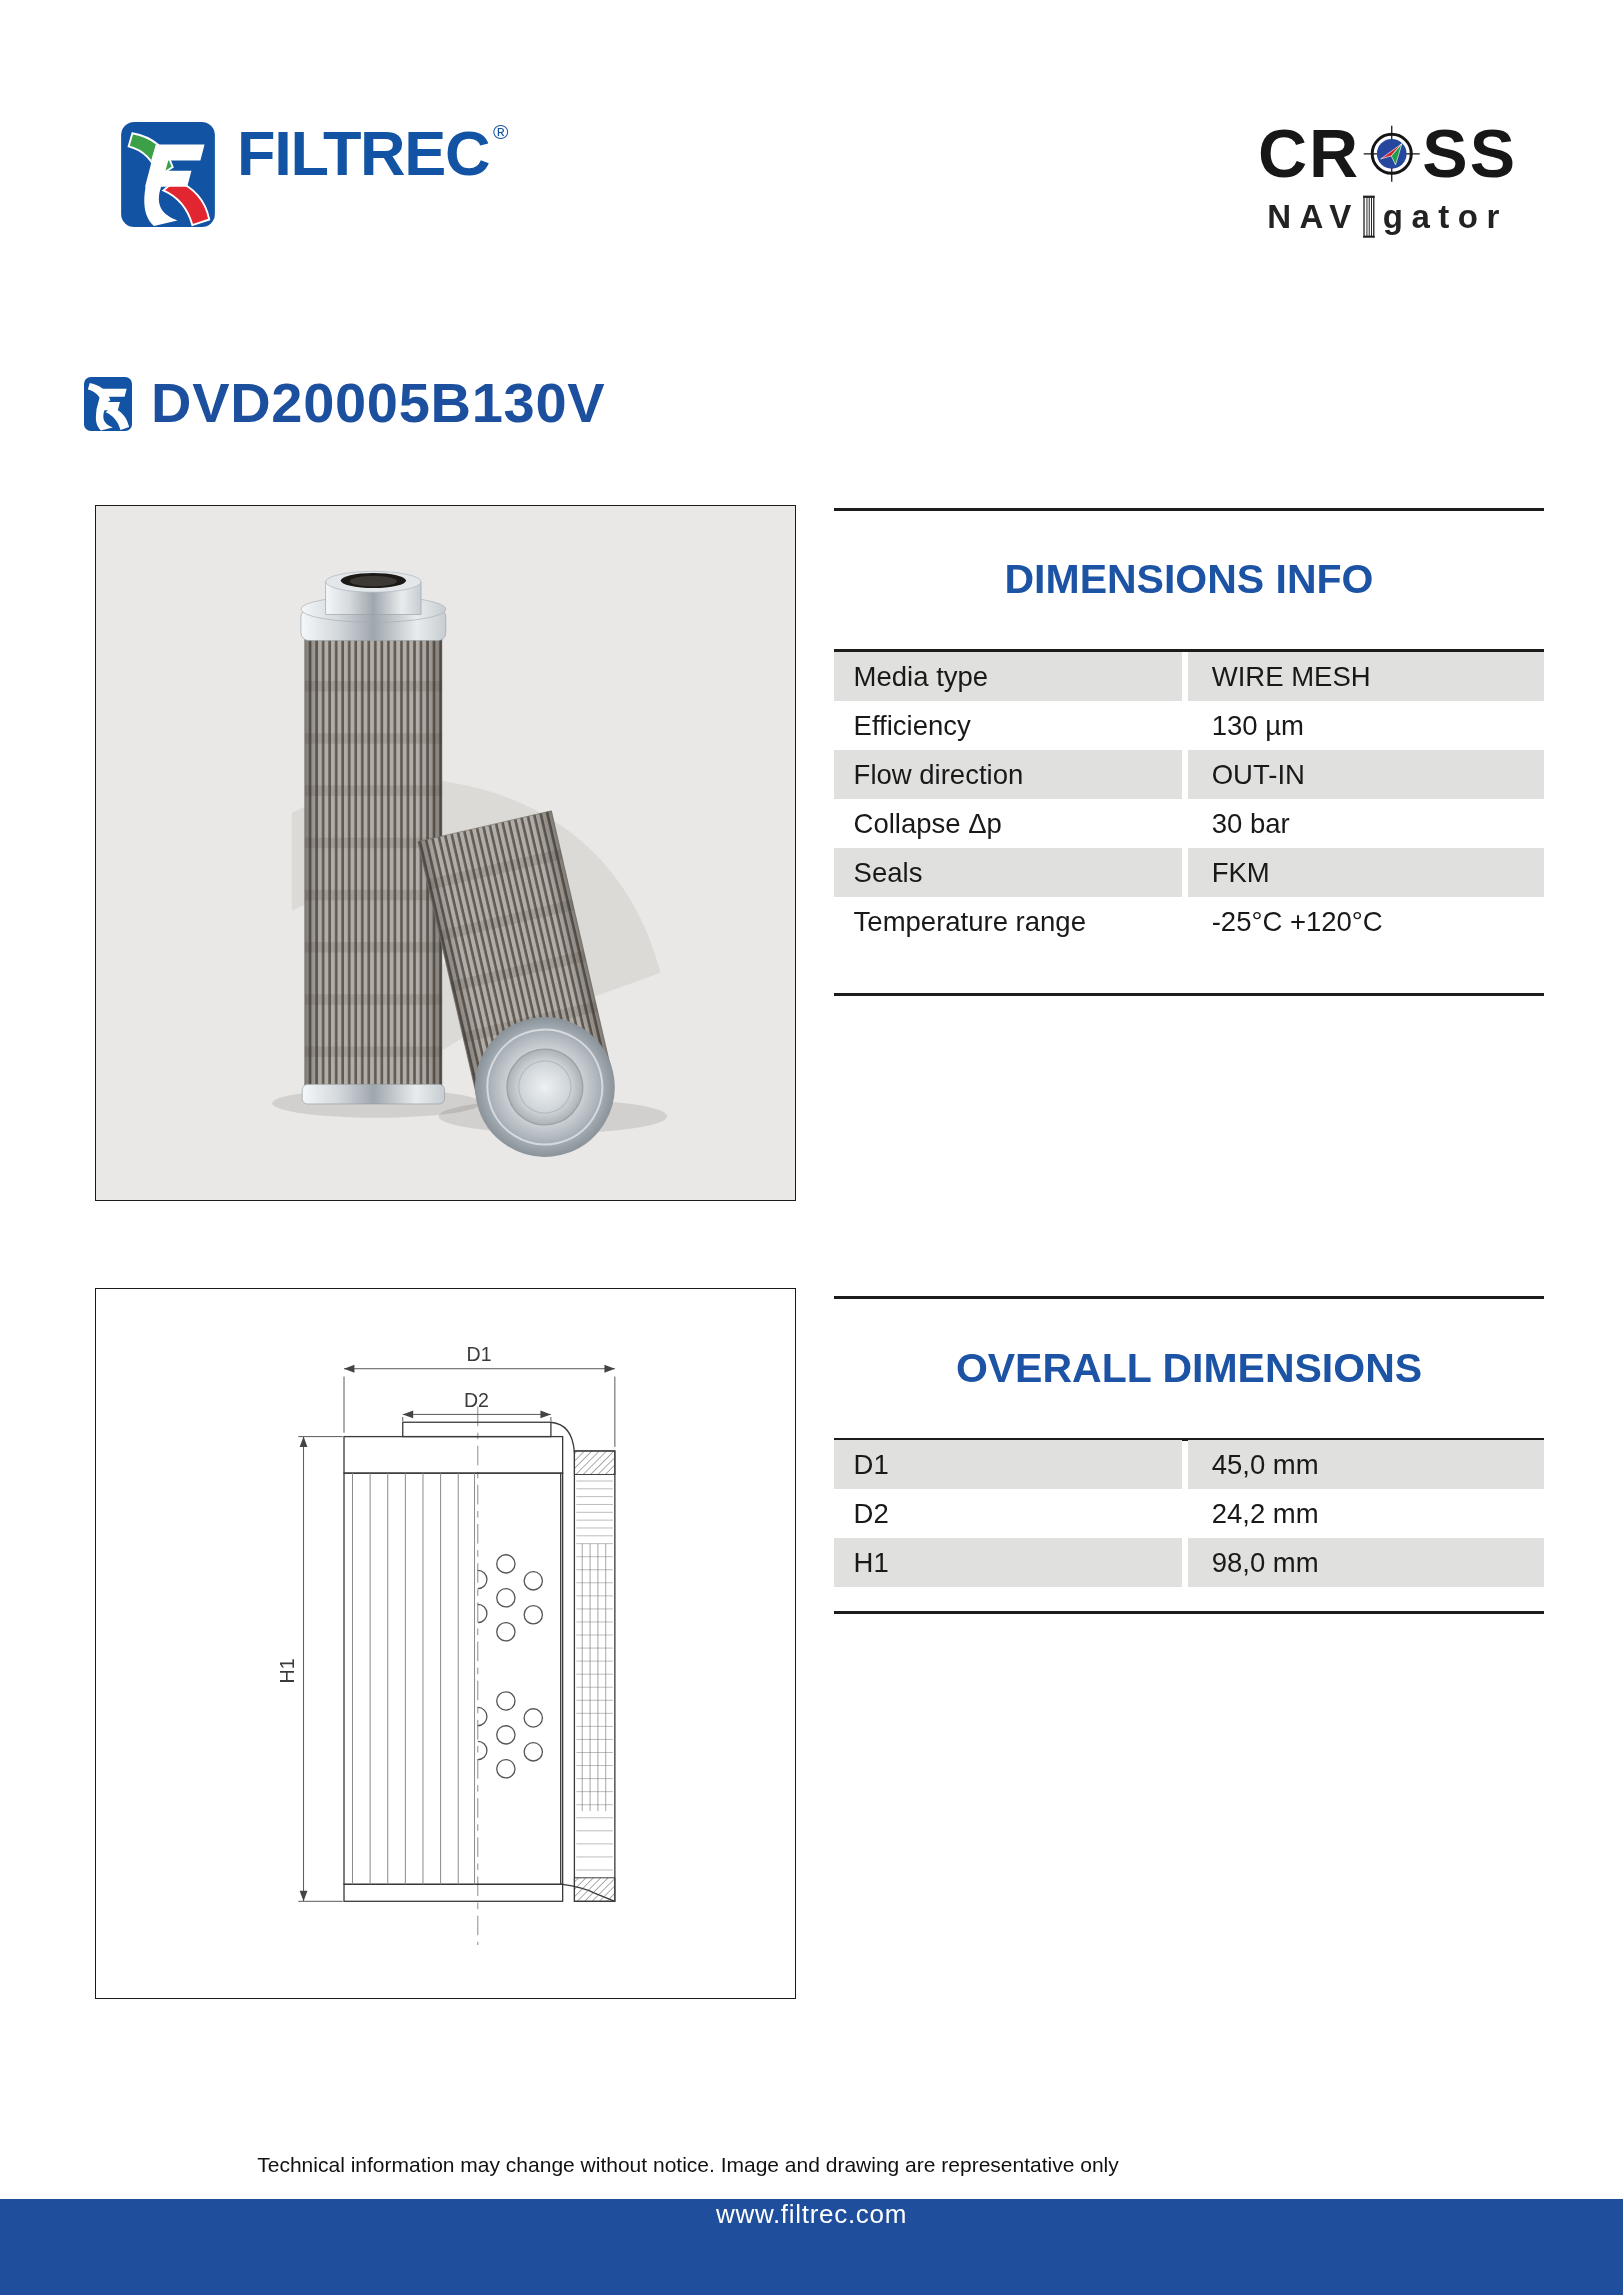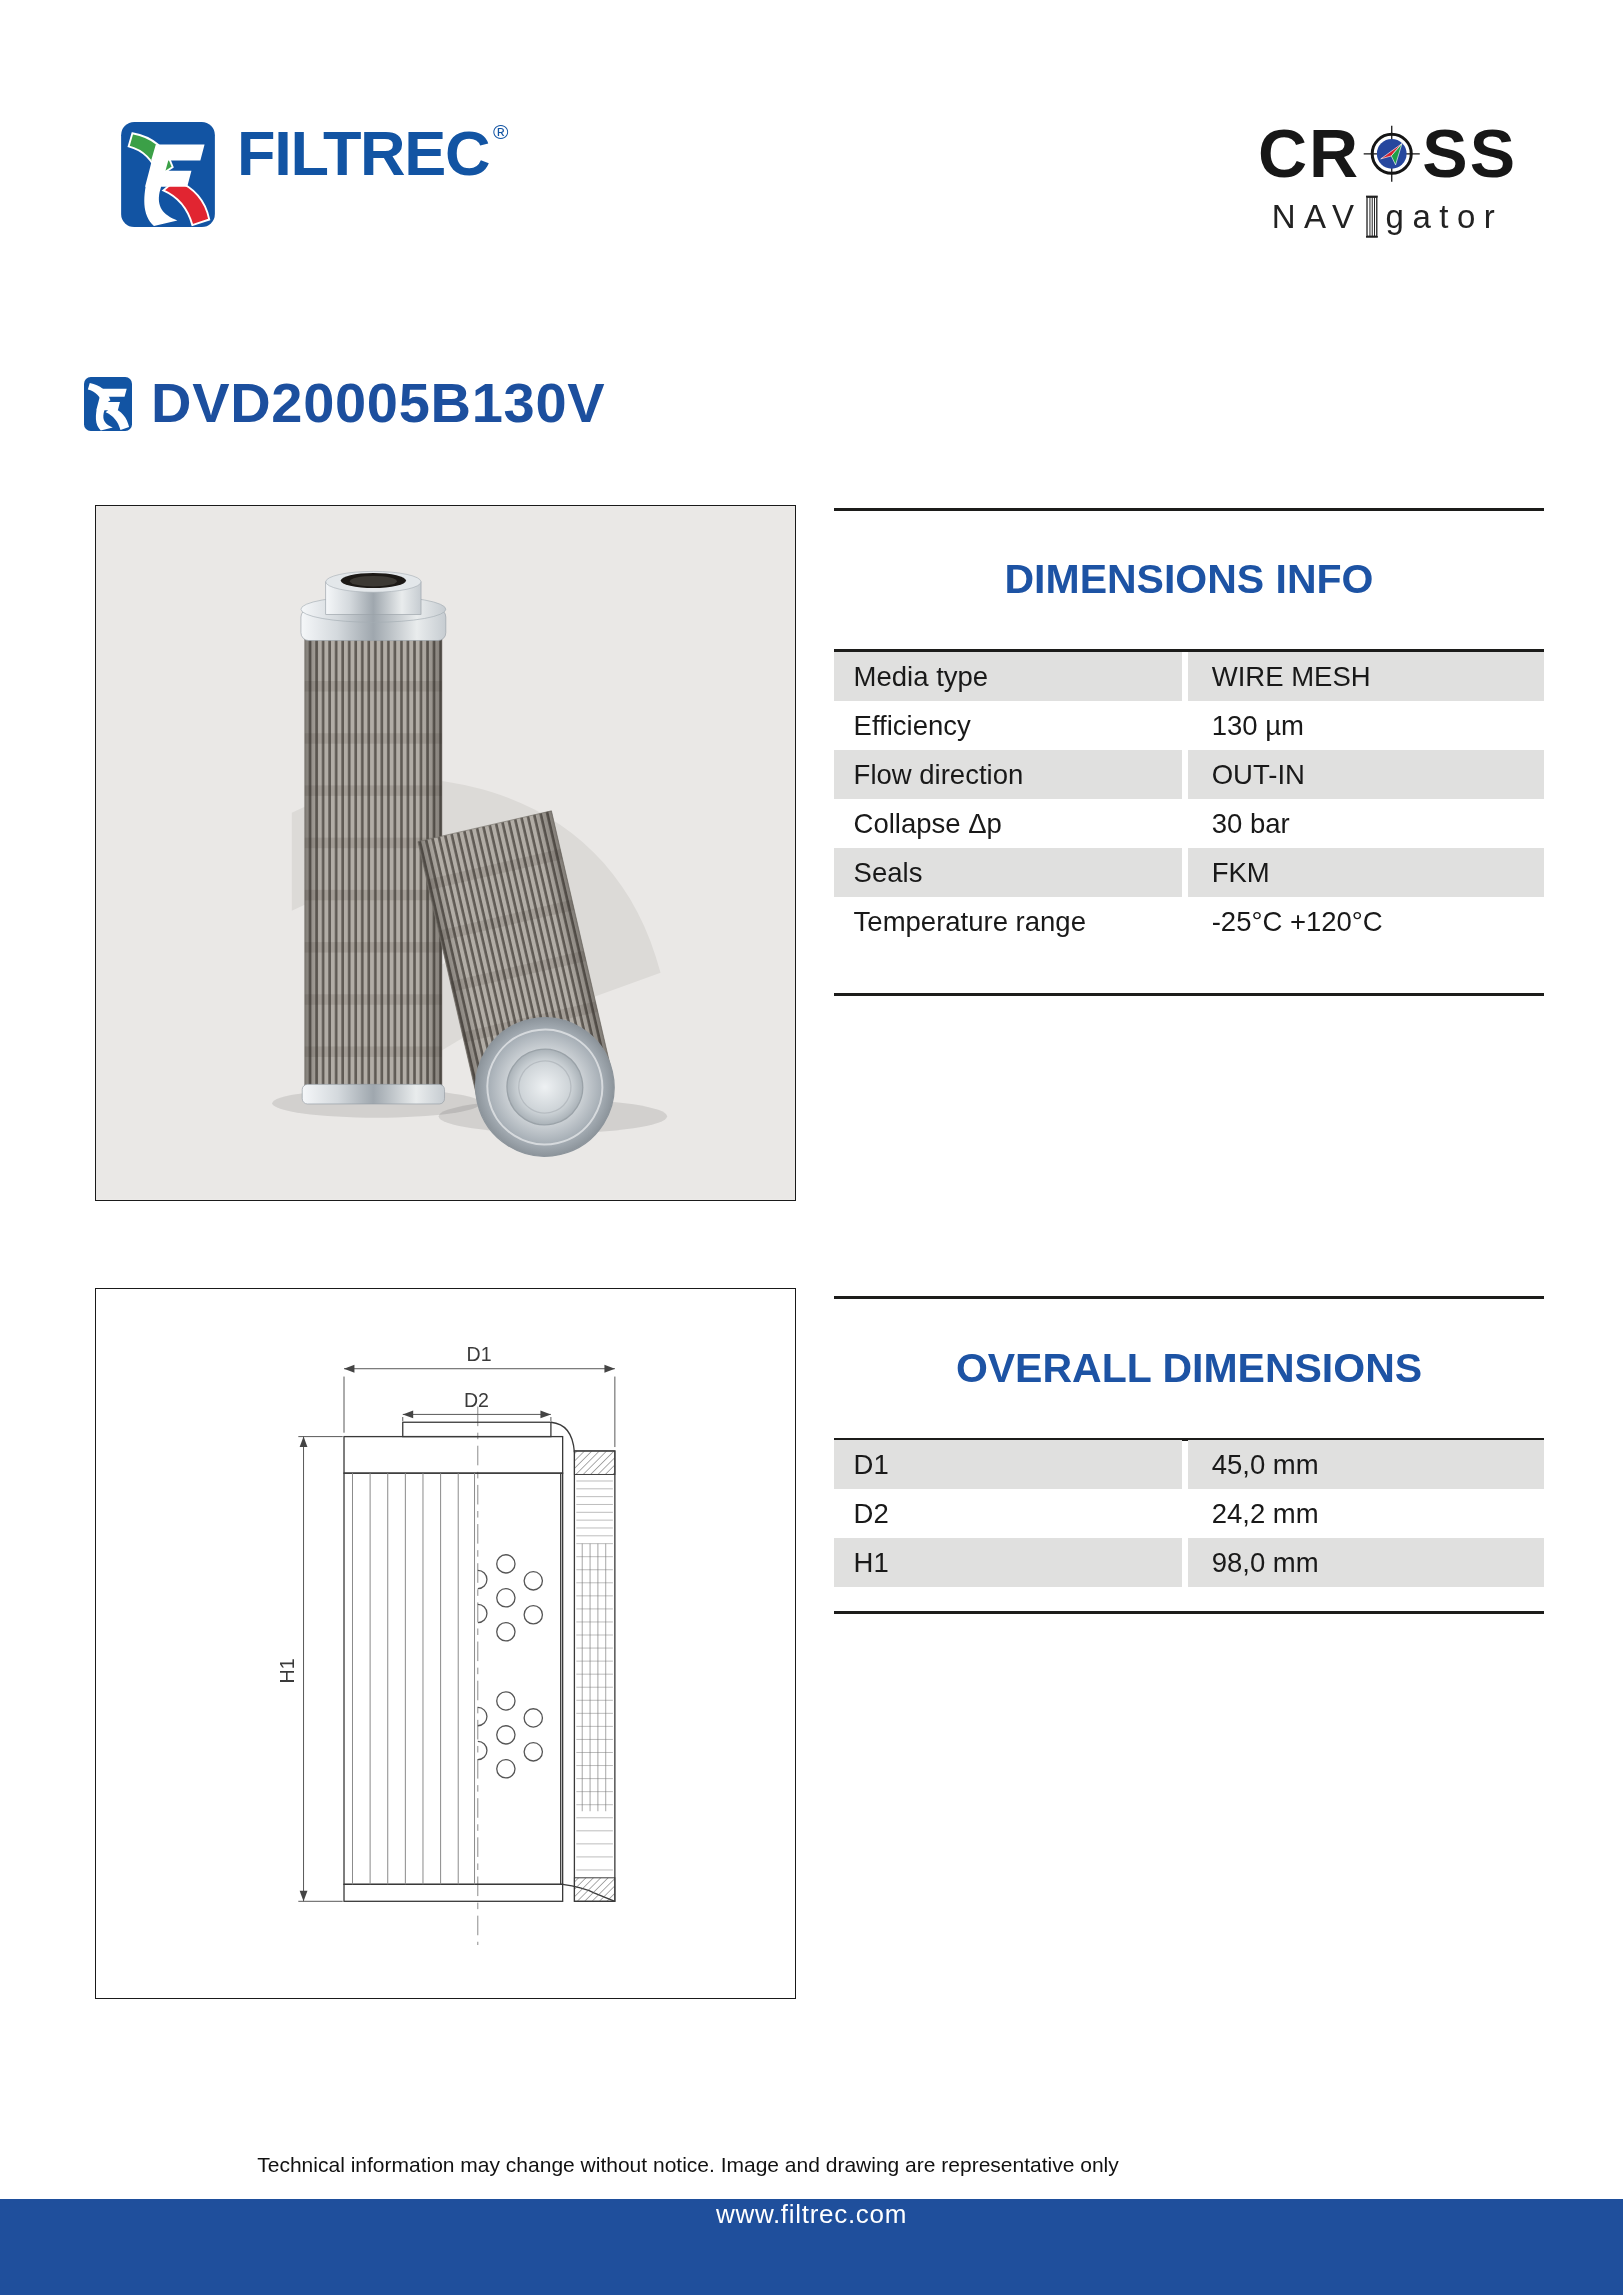--- a/index.html
+++ b/index.html
@@ -8,21 +8,21 @@
     background:#ffffff;font-family:"Liberation Sans",sans-serif;
   }
   
   .filtrec-logo{position:absolute;left:121px;top:122px;display:flex;align-items:flex-start;gap:22px;}
   .logo-square{width:94px;height:105px;display:block;}
   .wordmark{font-size:63px;font-weight:800;color:#1254a3;letter-spacing:-1.3px;line-height:1;display:flex;align-items:flex-start;}
   .wordmark .reg{font-size:21px;font-weight:400;margin-left:3.9px;margin-top:-1.3px;}
   .cross-logo{position:absolute;left:1258px;top:118px;width:259px;}
   .cross-row{display:flex;justify-content:center;align-items:center;font-size:68px;font-weight:800;color:#171717;letter-spacing:2px;line-height:1;}
   .compass{width:69px;height:69px;margin:0 1.3px;transform:translateY(1.3px);}
-  .nav-row{display:flex;justify-content:center;align-items:flex-end;margin-top:2.6px;font-size:33px;font-weight:400;color:#222;letter-spacing:8.5px;line-height:1;}
+  .nav-row{display:flex;justify-content:center;align-items:flex-end;margin-top:2.6px;font-size:33px;font-weight:700;color:#222;letter-spacing:8.5px;line-height:1;}
   .i-col{width:11.8px;height:43px;margin:0 7.9px 0 3.3px;transform:translateY(5.2px);}
   
   .title-icon{position:absolute;left:84px;top:377px;width:48px;height:54px;}
   .product-title{position:absolute;left:151px;top:370px;font-size:56px;font-weight:700;color:#1c4f9e;letter-spacing:0.7px;line-height:65px;}
   
   .imgbox{position:absolute;border:1.3px solid #1a1a1a;background:#ffffff;box-sizing:border-box;}
   .photo-box{left:95px;top:505px;width:701px;height:696px;}
   .drawing-box{left:95px;top:1288px;width:701px;height:711px;}
   .imgbox svg{display:block;width:100%;height:100%;}
   

